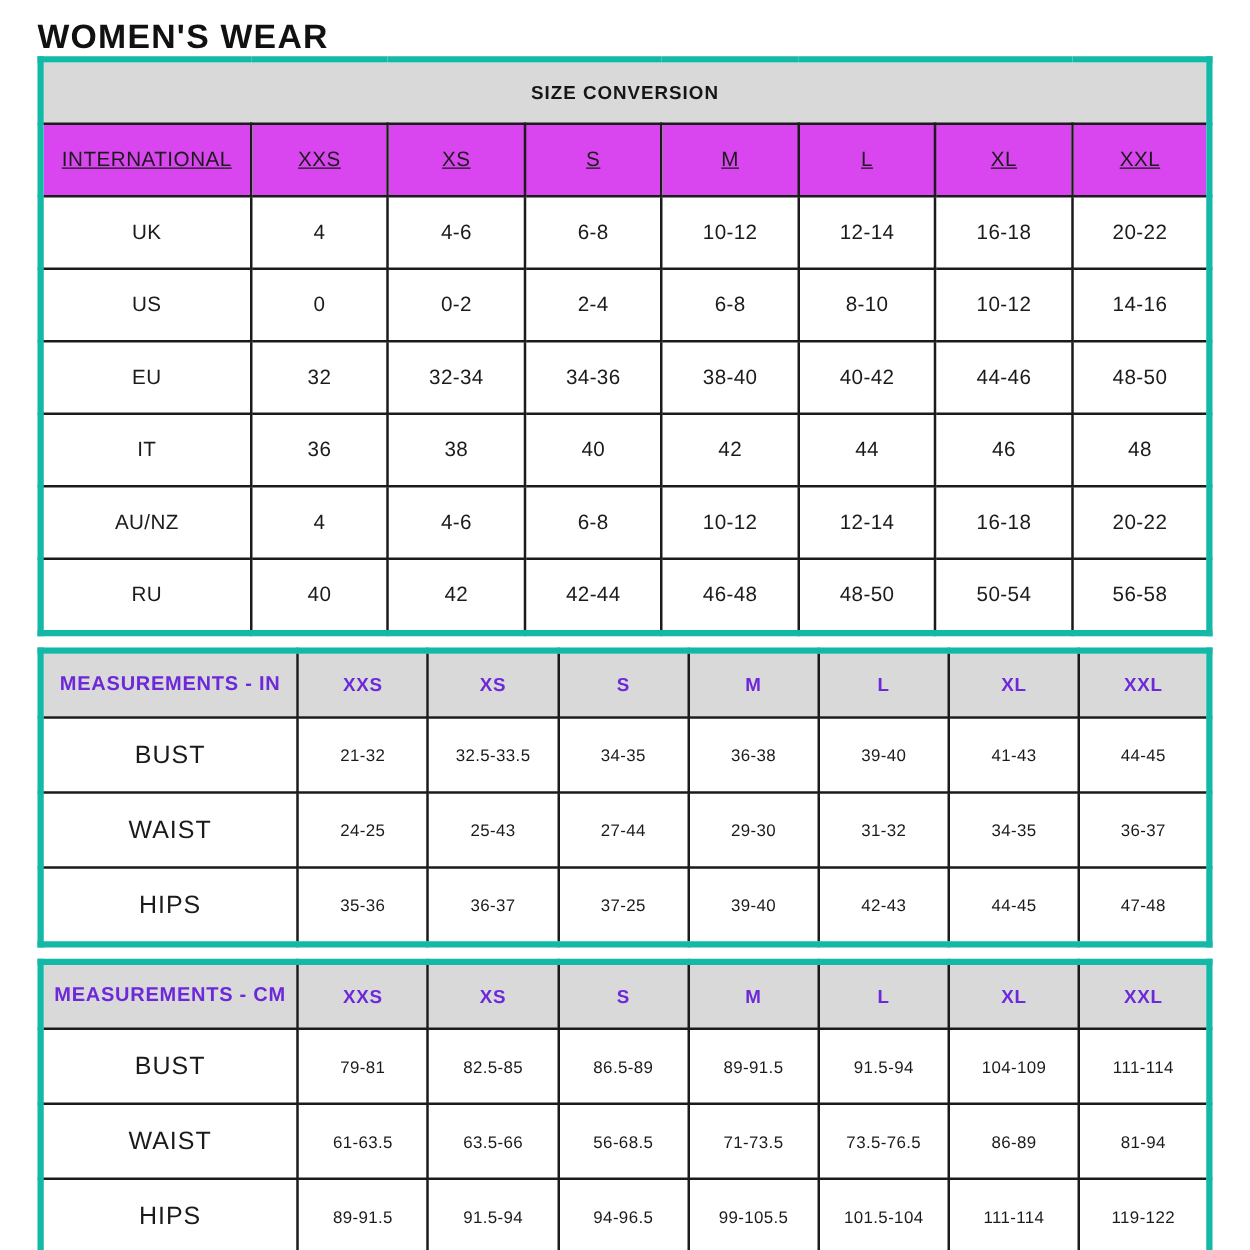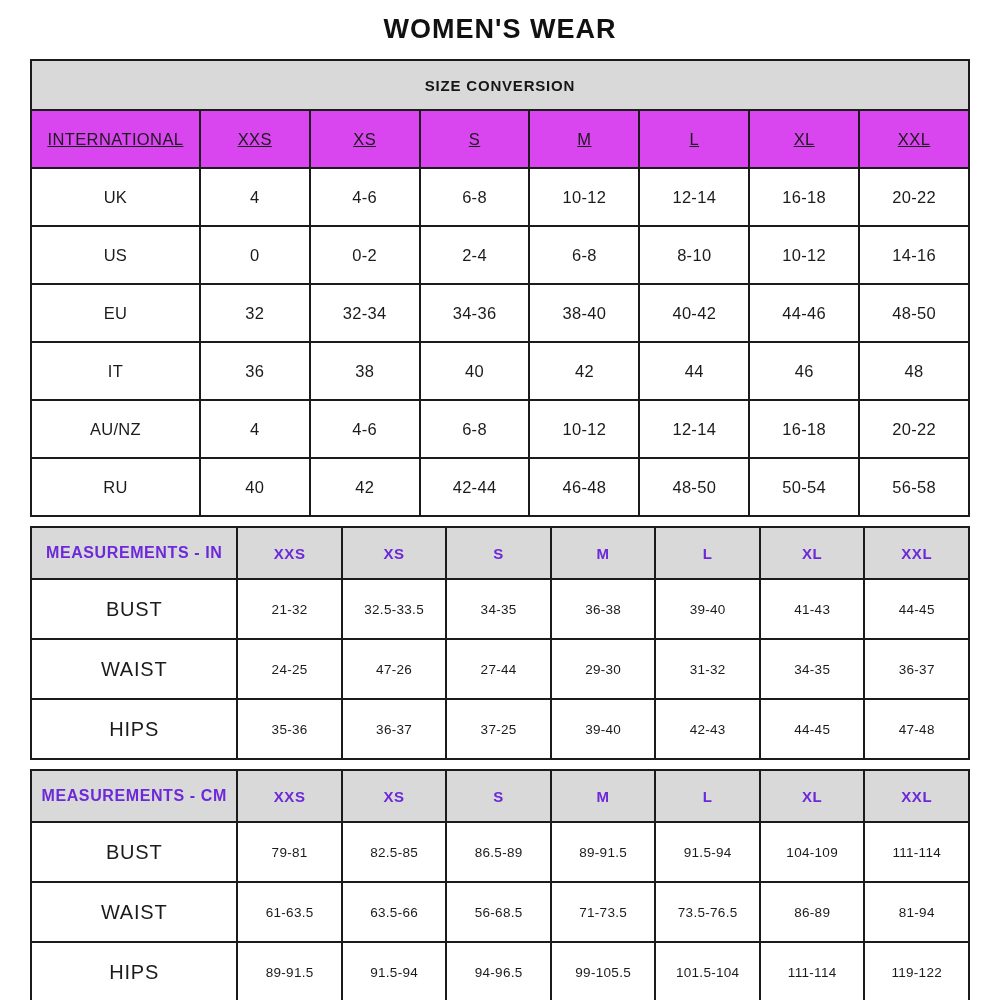--- a/index.html
+++ b/index.html
@@ -11,32 +11,31 @@
     font-family: "Liberation Sans", sans-serif;
     color: #1b1b1b;
     -webkit-font-smoothing: antialiased;
   }
   .wrap {
     width: 940px;
     margin: 0 auto;
     padding-top: 14px;
   }
   h1.page-title {
-    text-align: center;
     font-size: 27px;
     font-weight: 700;
     letter-spacing: 1px;
     color: #111111;
-    margin: 0 0 14px 0;
+    margin: 0 0 0 0;
   }
   table.tbl {
     width: 100%;
     border-collapse: collapse;
     table-layout: fixed;
-    border: 1px solid #14b8a6;
+    border: 5px solid #14b8a6;
     margin-bottom: 9px;
     padding-left: 11px;
   }
   table.tbl th, table.tbl td {
     border: 2px solid #1b1b1b;
     text-align: center;
     vertical-align: middle;
     padding: 0 2px;
     overflow: hidden;
   }
@@ -213,21 +212,21 @@
           <td>32.5-33.5</td>
           <td>34-35</td>
           <td>36-38</td>
           <td>39-40</td>
           <td>41-43</td>
           <td>44-45</td>
         </tr>
         <tr>
           <td>WAIST</td>
           <td>24-25</td>
-          <td>47-26</td>
+          <td>25-43</td>
           <td>27-44</td>
           <td>29-30</td>
           <td>31-32</td>
           <td>34-35</td>
           <td>36-37</td>
         </tr>
         <tr>
           <td>HIPS</td>
           <td>35-36</td>
           <td>36-37</td>

